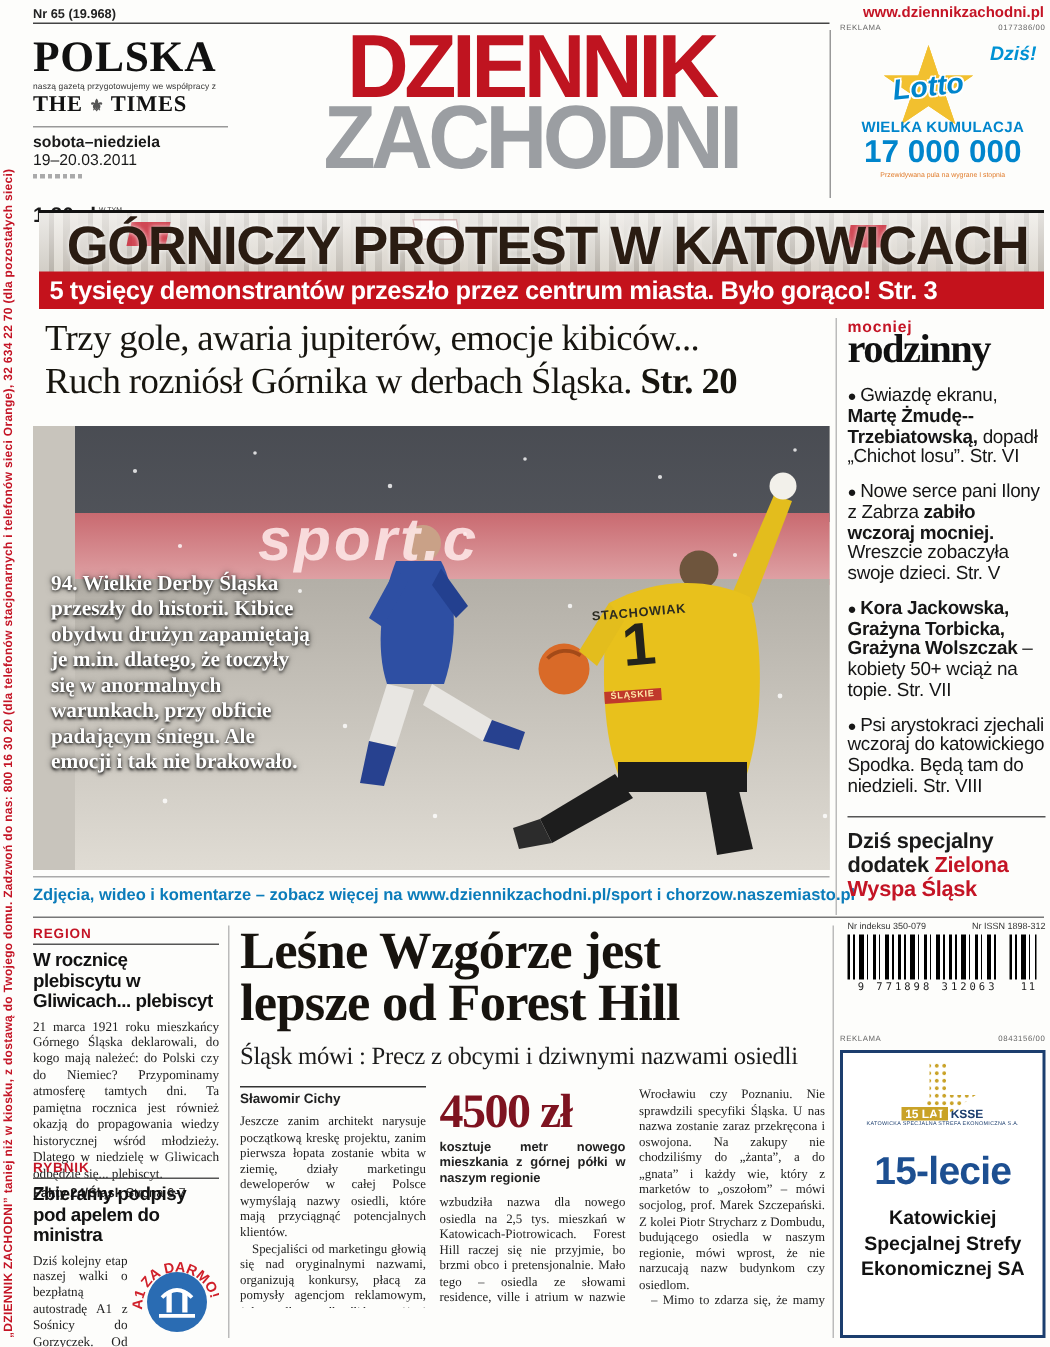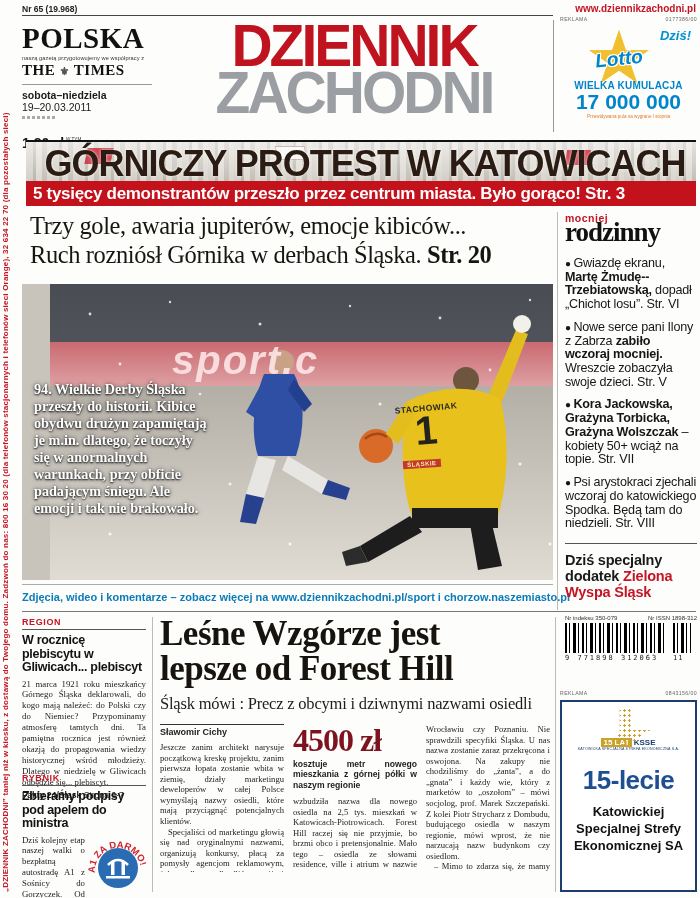--- a/index.html
+++ b/index.html
@@ -99,21 +99,21 @@
   .side-div { left:557px; top:212px; height:398px; border-left:1px solid #bbb; }
   .magazine { left:565px; top:212px; width:132px; }
   .mag-small { font-size:10.5px; font-weight:bold; color:#c41425; letter-spacing:.5px; margin-bottom:-7px; position:relative; z-index:2; }
   .mag-big { font-family:"Liberation Serif",serif; font-size:27px; font-weight:700; letter-spacing:-1px; color:#111; }
   .mag-item { margin-top:9px; font-size:12.6px; line-height:1.09; letter-spacing:-0.2px; color:#161616; }
   .mag-item .bullet::before { content:"● "; font-size:10px; }
   .mag-divider { border-top:1px solid #555; margin-top:12px; }
   .mag-special { margin-top:8px; font-size:14.5px; font-weight:bold; line-height:1.12; letter-spacing:-0.2px; }
   .mag-special .hl { color:#c41425; }
   .index-row { display:flex; justify-content:space-between; font-size:6px; color:#333; margin-top:14px; }
-  .barcode-wrap { margin-top:2px; display:flex; gap:8px; align-items:flex-end; }
+  .barcode-wrap { margin-top:2px; display:flex; gap:8px; align-items:flex-end;text-align:right; }
   .barcode-bars { width:100px; height:30px;
     background:repeating-linear-gradient(90deg,#000 0 2px,#fff 2px 4px,#000 4px 5px,#fff 5px 8px,#000 8px 11px,#fff 11px 13px,#000 13px 14px,#fff 14px 17px); }
   .barcode-bars.mini { width:18px; }
   .barcode-digits { font-family:"DejaVu Sans Mono",monospace; font-size:7px; letter-spacing:2px; margin-top:1px; }
   .barcode-digits.mini { letter-spacing:1px; }
 
   
   .bottom-rule { left:22px; top:611px; width:674px; border-top:1px solid #777; }
   .col-div-left { left:152px; top:617px; height:275px; border-left:1px solid #bbb; }
   .col-div-right { left:555px; top:617px; height:275px; border-left:1px solid #bbb; }

